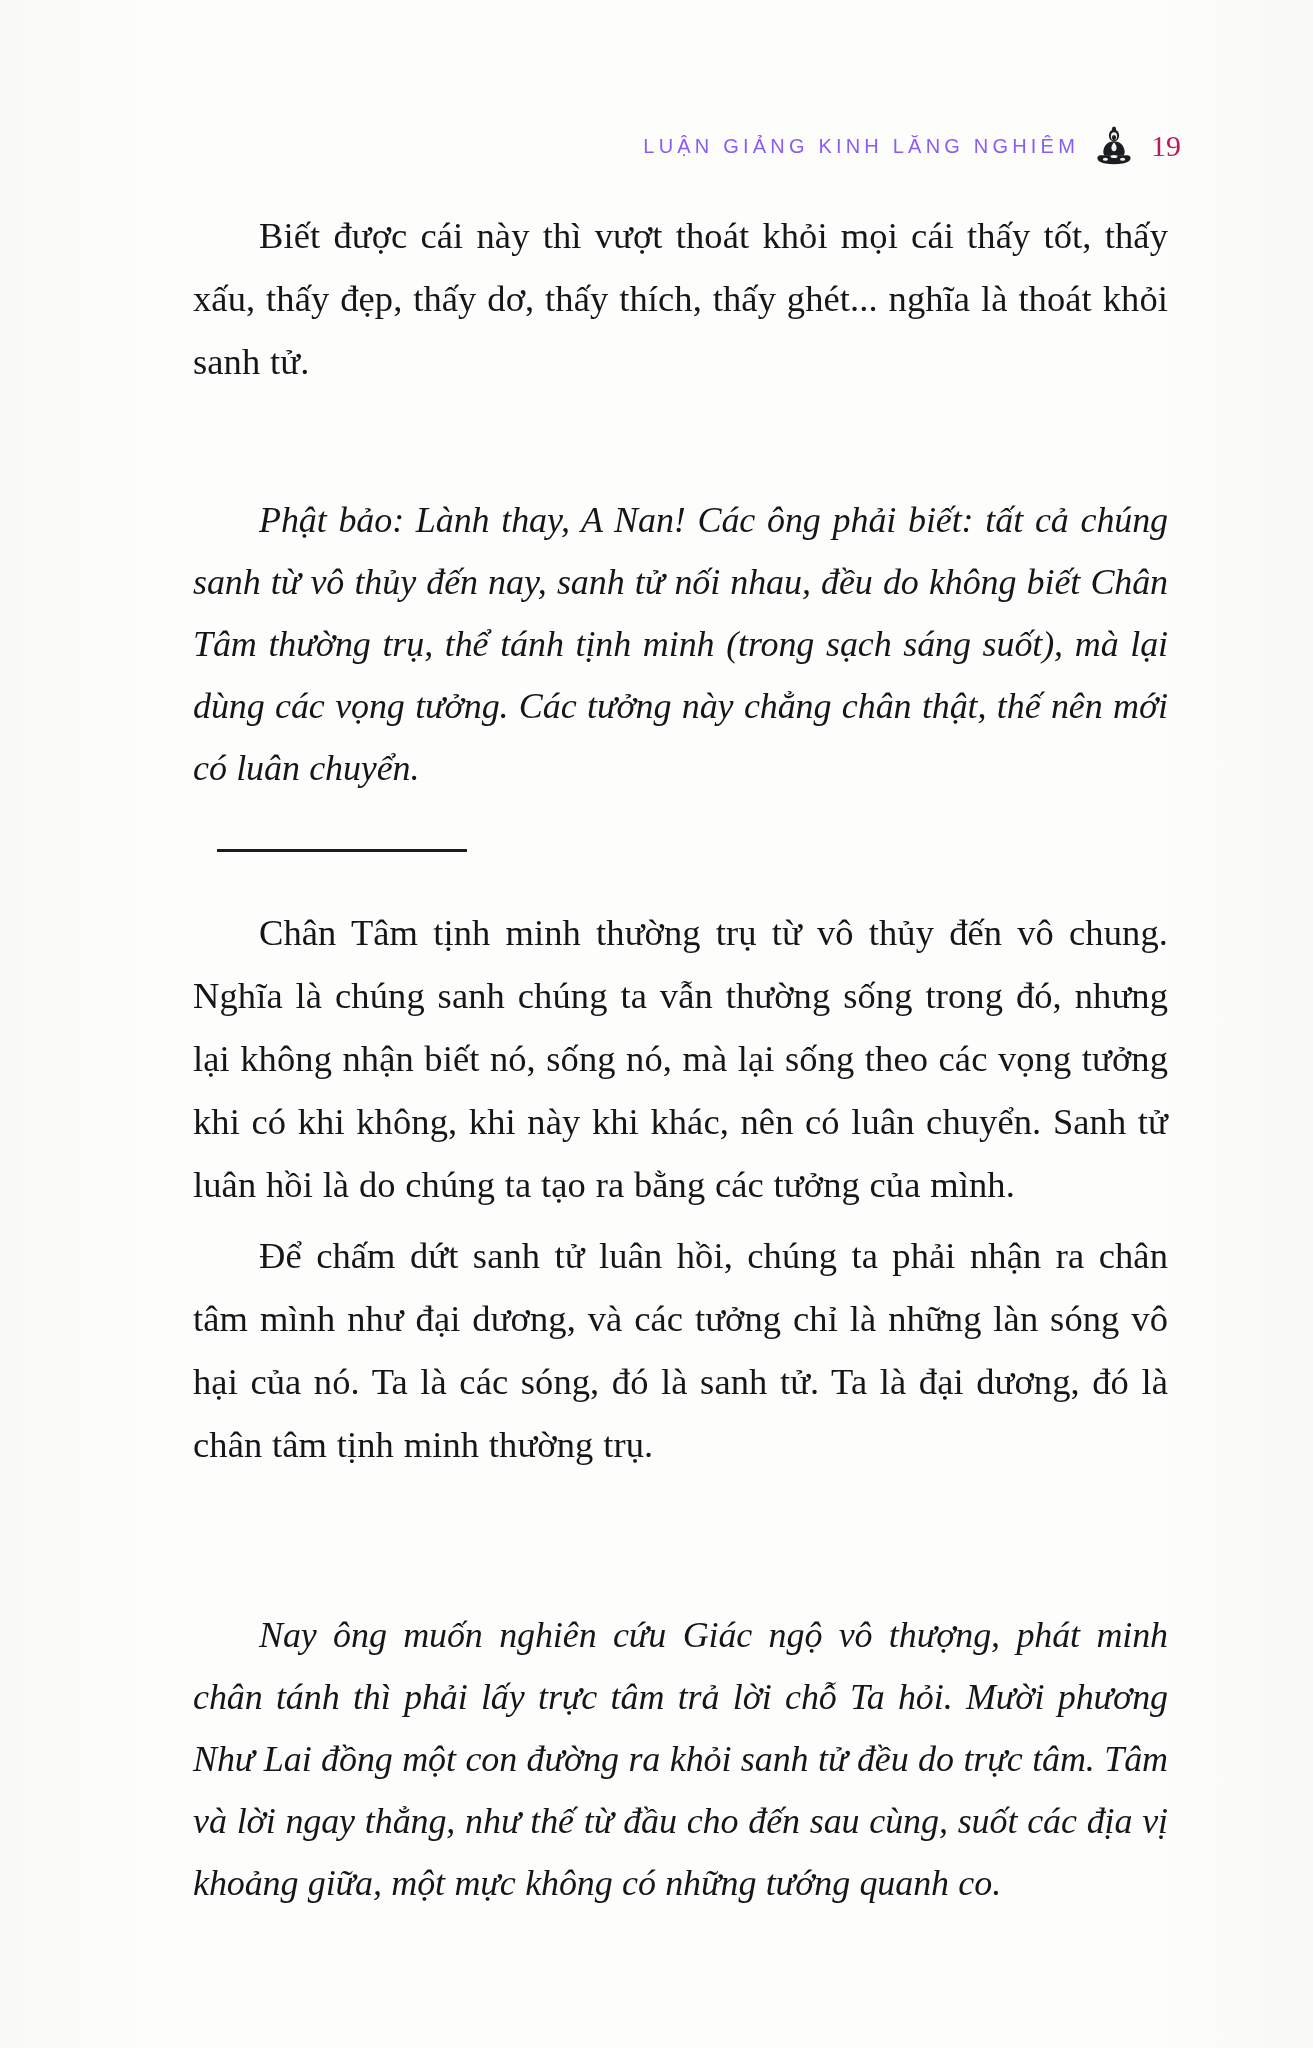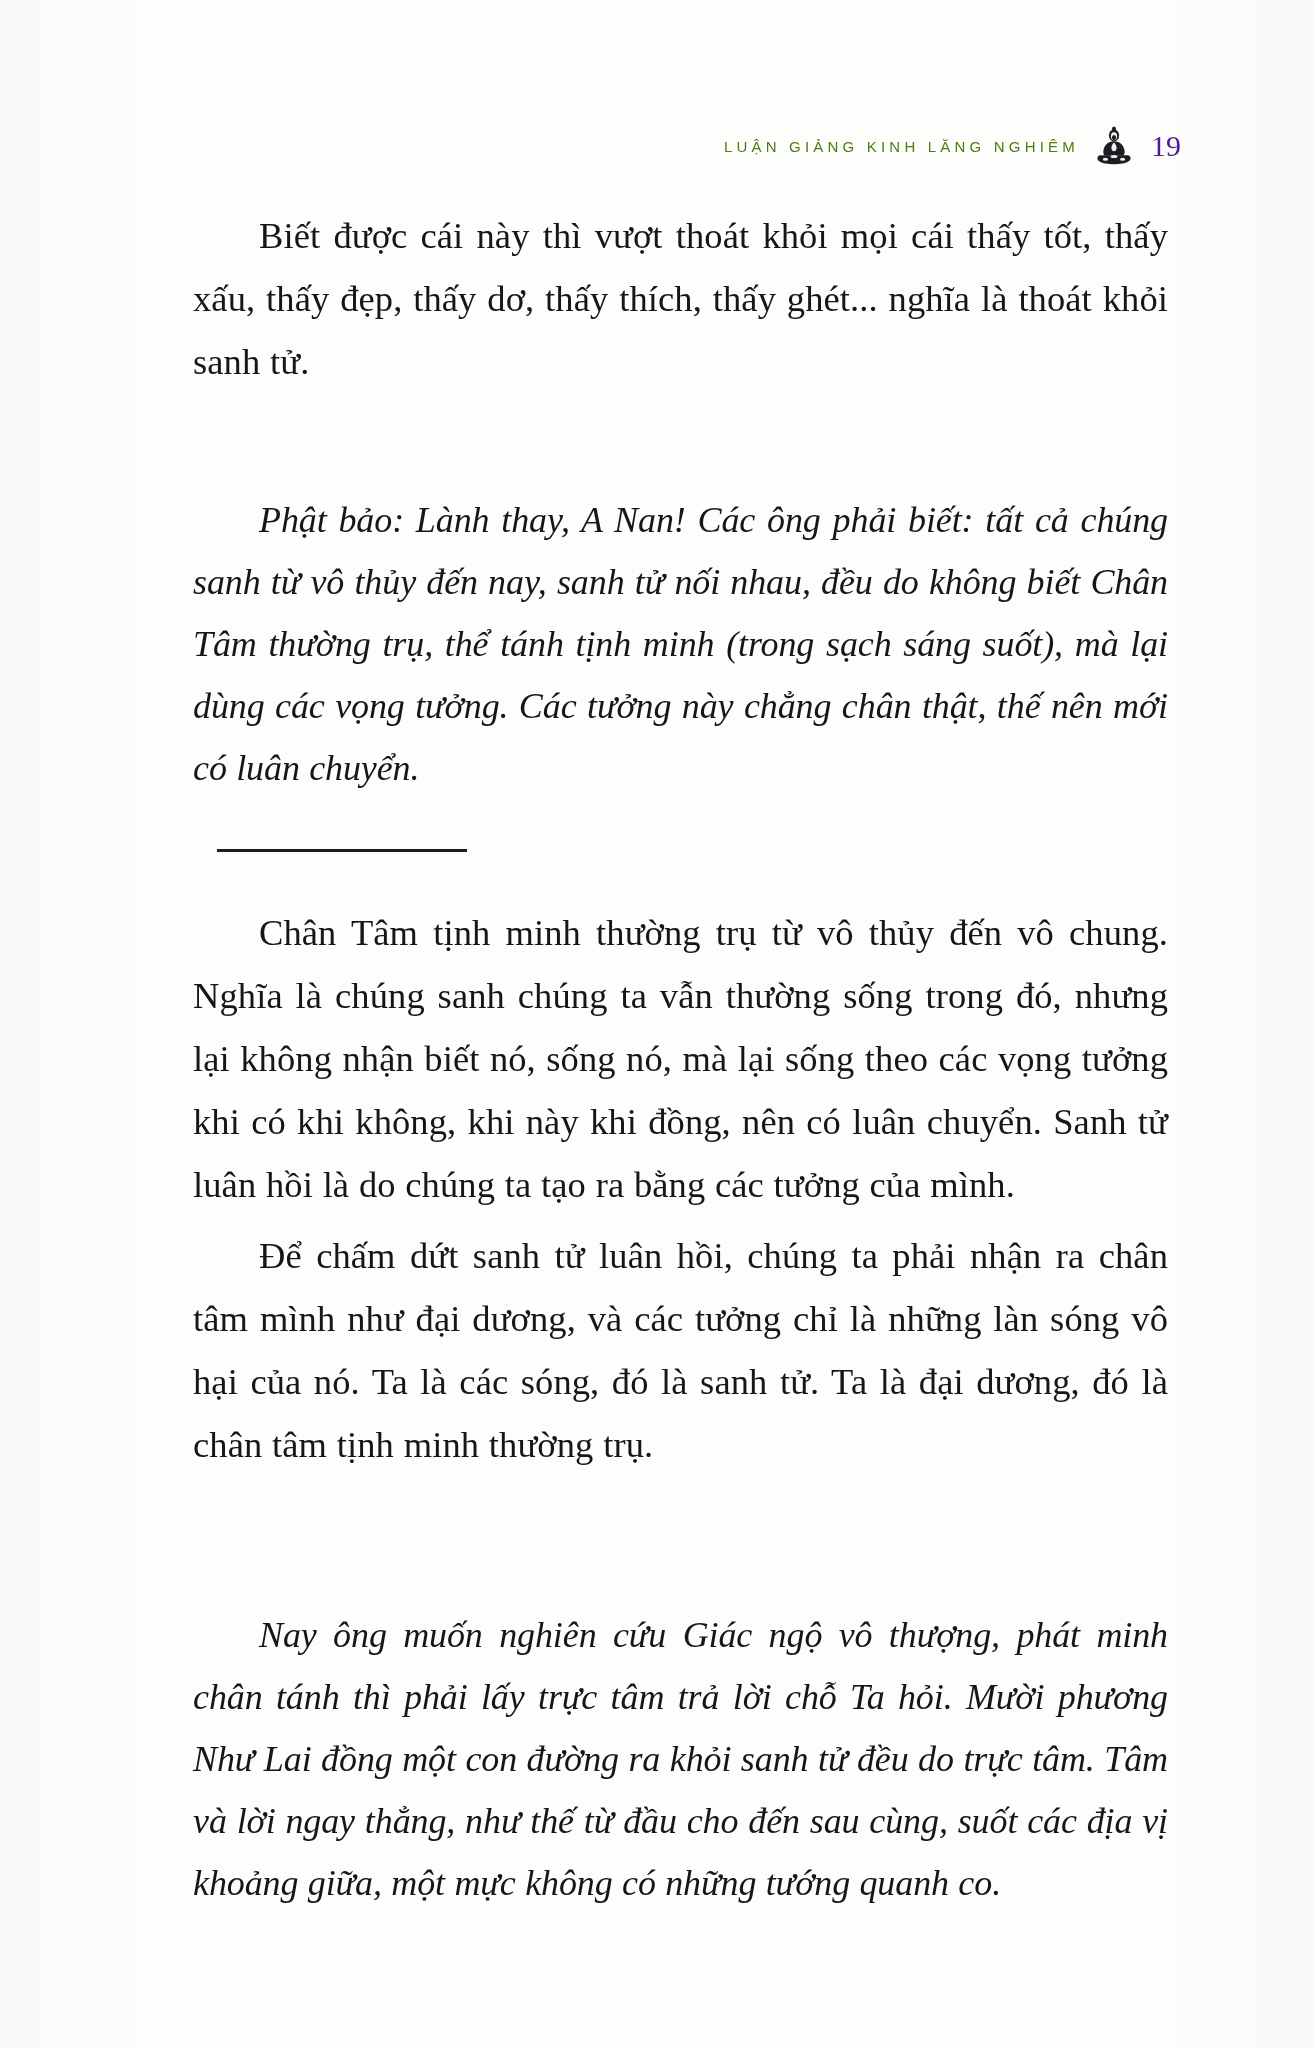--- a/index.html
+++ b/index.html
@@ -37,39 +37,39 @@
     left: 0;
     right: 132px;
     display: flex;
     align-items: center;
     justify-content: flex-end;
     gap: 18px;
   }
 
   .header-title {
     font-family: "Liberation Sans", "DejaVu Sans", sans-serif;
-    font-size: 15px;
+    font-size: 20px;
     letter-spacing: 4.2px;
-    color: #4d7c0f;
+    color: #8b5cf6;
     white-space: nowrap;
     font-weight: 400;
     margin-left: 8px;
   }
 
   .buddha-icon {
     display: block;
     width: 34px;
     height: 40px;
     flex: 0 0 auto;
   }
 
   .page-number {
     font-family: "Liberation Serif", "DejaVu Serif", serif;
     font-size: 30px;
-    color: #4c1d95;
+    color: #be185d;
     line-height: 1;
     margin-left: 2px;
   }
 
   
   .column {
     position: absolute;
     left: 185px;
     right: 137px;
     top: 196px;
@@ -155,21 +155,21 @@
     <p class="body">Biết được cái này thì vượt thoát khỏi mọi cái thấy tốt, thấy xấu, thấy đẹp, thấy dơ, thấy thích, thấy ghét... nghĩa là thoát khỏi sanh tử.</p>
 
     <div class="gap-lg"></div>
 
     <p class="quote">Phật bảo: Lành thay, A Nan! Các ông phải biết: tất cả chúng sanh từ vô thủy đến nay, sanh tử nối nhau, đều do không biết Chân Tâm thường trụ, thể tánh tịnh minh (trong sạch sáng suốt), mà lại dùng các vọng tưởng. Các tưởng này chẳng chân thật, thế nên mới có luân chuyển.</p>
 
     <div class="rule-wrap">
       <div class="rule"></div>
     </div>
 
-    <p class="body">Chân Tâm tịnh minh thường trụ từ vô thủy đến vô chung. Nghĩa là chúng sanh chúng ta vẫn thường sống trong đó, nhưng lại không nhận biết nó, sống nó, mà lại sống theo các vọng tưởng khi có khi không, khi này khi đồng, nên có luân chuyển. Sanh tử luân hồi là do chúng ta tạo ra bằng các tưởng của mình.</p>
+    <p class="body">Chân Tâm tịnh minh thường trụ từ vô thủy đến vô chung. Nghĩa là chúng sanh chúng ta vẫn thường sống trong đó, nhưng lại không nhận biết nó, sống nó, mà lại sống theo các vọng tưởng khi có khi không, khi này khi khác, nên có luân chuyển. Sanh tử luân hồi là do chúng ta tạo ra bằng các tưởng của mình.</p>
 
     <p class="body">Để chấm dứt sanh tử luân hồi, chúng ta phải nhận ra chân tâm mình như đại dương, và các tưởng chỉ là những làn sóng vô hại của nó. Ta là các sóng, đó là sanh tử. Ta là đại dương, đó là chân tâm tịnh minh thường trụ.</p>
 
 
     <div class="gap-xl"></div>
 
     <p class="quote">Nay ông muốn nghiên cứu Giác ngộ vô thượng, phát minh chân tánh thì phải lấy trực tâm trả lời chỗ Ta hỏi. Mười phương Như Lai đồng một con đường ra khỏi sanh tử đều do trực tâm. Tâm và lời ngay thẳng, như thế từ đầu cho đến sau cùng, suốt các địa vị khoảng giữa, một mực không có những tướng quanh co.</p>
 
   </div>
 </div>

